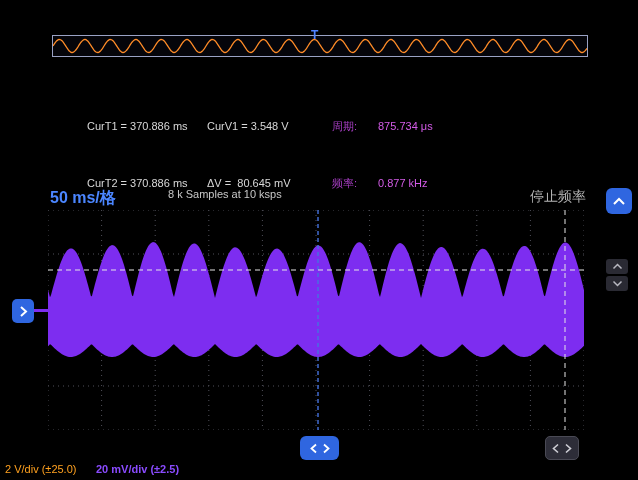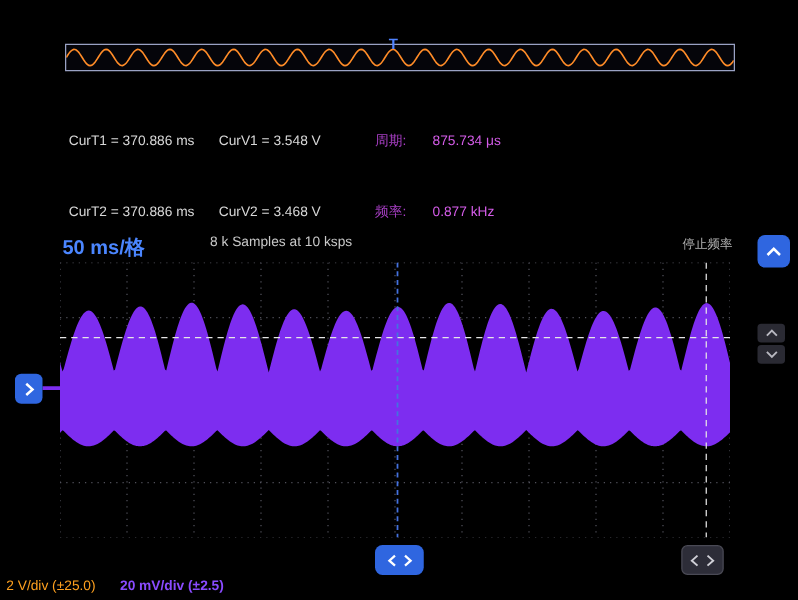--- a/index.html
+++ b/index.html
@@ -6,35 +6,35 @@
   body{width:638px;height:480px;position:relative;overflow:hidden;
        font-family:"Liberation Sans","DejaVu Sans",sans-serif;color:#ddd;}
   .abs{position:absolute;}
 
   
   .overview{left:52px;top:35px;width:536px;height:22px;border:1px solid #9aa2c4;
             box-sizing:border-box;background:#05050a;}
   .trig-t{left:311px;top:29px;color:#4f82ff;font-weight:bold;font-size:12px;line-height:12px;}
 
   
-  .mcol{top:66px;font-size:11px;line-height:19px;color:#d8d8d8;white-space:pre;}
+  .mcol{top:79px;font-size:11px;line-height:19px;color:#d8d8d8;white-space:pre;margin-left:32px;}
   .mcol-left{left:55px;}
   .mcol-left .m:nth-child(3){margin-left:12px;}
   .mcol-left .m:nth-child(4){margin-left:4px;}
   .mcol-mid{left:175px;}
   .mcol-mid .m:nth-child(3){margin-left:8px;}
   .mcol-stats{left:300px;}
   .stat-row{display:flex;line-height:19px;align-items:flex-end;}
   .stat-row .lab{color:#a93fc6;min-width:46px;}
   .stat-row .val{color:#d45ce8;}
 
   
   .timebase{left:50px;top:188px;color:#4b86ff;font-size:16px;font-weight:bold;}
   .samples{left:137px;top:188px;color:#c8c8c8;font-size:11px;margin-left:31px;}
-  .stoplabel{right:52px;top:188px;color:#b4b4b4;font-size:10px;}
+  .stoplabel{right:52px;top:188px;color:#b4b4b4;font-size:14px;}
 
   
   .scope{left:48px;top:210px;width:536px;height:220px;background:#000;}
   .grid line{stroke:#50505a;stroke-width:1;stroke-dasharray:1 4;}
   .cursor-trig{stroke:#4472e0;stroke-width:1.4;stroke-dasharray:4 3;}
   .cursor-white{stroke:#e6e6e6;stroke-width:1;stroke-dasharray:5 4;}
 
   .ch2-tick{left:34px;top:309px;width:14px;height:3px;background:#7d2df0;}
 
   
@@ -65,21 +65,20 @@
 
 <div class="abs mcol mcol-left">
   <div class="m">CurT1 = 370.886 ms</div>
   <div class="m">CurT2 = 370.886 ms</div>
   <div class="m">Δt = 0 s</div>
   <div class="m">1/Δt = Infinity</div>
 </div>
 
 <div class="abs mcol mcol-mid">
   <div class="m">CurV1 = 3.548 V</div>
-  <div class="m">CurV2 = 3.468 V</div>
   <div class="m">ΔV =  80.645 mV</div>
 </div>
 
 <div class="abs mcol mcol-stats">
   <div class="stat-row">
     <span class="lab">周期:</span>
     <span class="val">875.734 μs</span>
   </div>
   <div class="stat-row">
     <span class="lab">频率:</span>

